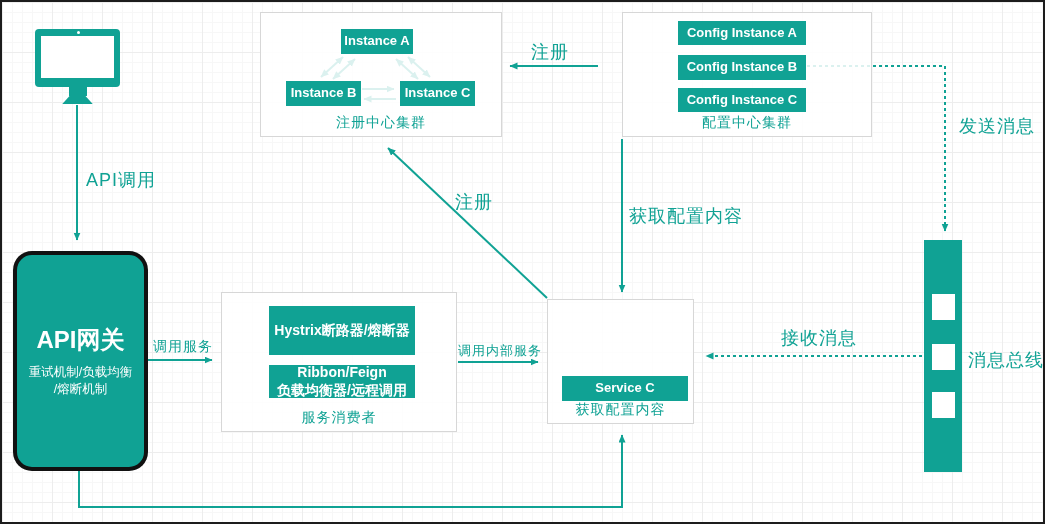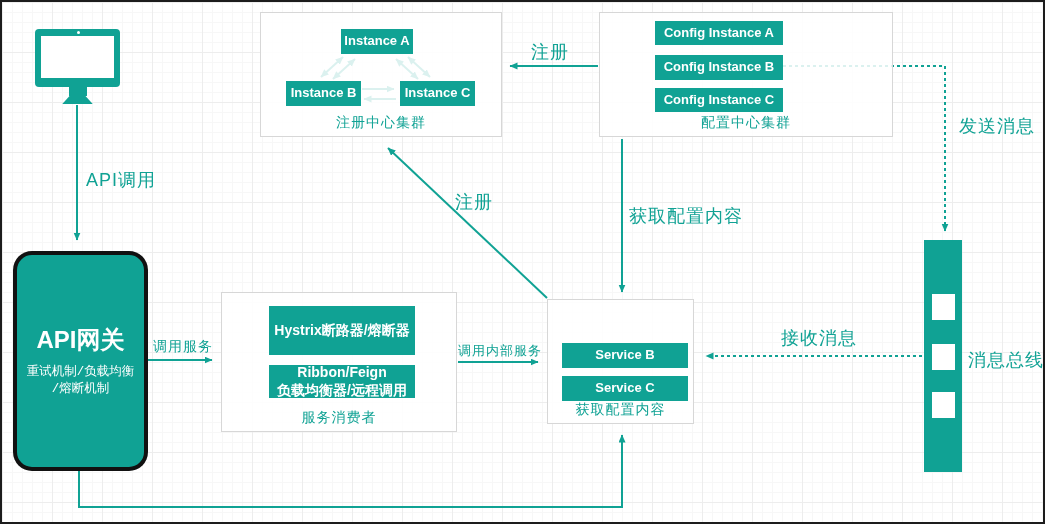--- a/index.html
+++ b/index.html
@@ -63,21 +63,21 @@
     border-radius: 18px;
     box-shadow: 0 0 0 1px #111111;
     display: flex;
     flex-direction: column;
     align-items: center;
     justify-content: center;
     color: #ffffff;
     text-align: center;
   }
   .gw-title { font-size: 24px; font-weight: bold; margin-bottom: 8px; }
-  .gw-sub { font-size: 12.5px; line-height: 1.4; font-family: Liberation Mono, monospace; }
+  .gw-sub { font-size: 12.5px; line-height: 1.4; }
 
   
   .monitor { position: absolute; left: 33px; top: 27px; width: 85px; }
   .monitor-frame {
     position: relative;
     width: 85px; height: 58px;
     background: #10a294;
     border-radius: 4px;
   }
   .monitor-screen {
@@ -181,38 +181,37 @@
     <div class="gw-sub">/熔断机制</div>
   </div>
 
   <div class="group" style="left:258px; top:10px; width:242px; height:125px;padding-left:27px;">
     <div class="node" style="left:80px; top:16px; width:72px; height:25px;">Instance A</div>
     <div class="node" style="left:25px; top:68px; width:75px; height:25px;">Instance B</div>
     <div class="node" style="left:139px; top:68px; width:75px; height:25px;">Instance C</div>
     <div class="group-label">注册中心集群</div>
   </div>
 
-  <div class="group" style="left:597px; top:10px; width:294px; height:125px;">
+  <div class="group" style="left:620px; top:10px; width:250px; height:125px;">
     <div class="node" style="left:55px; top:8px; width:128px; height:24px;">Config Instance A</div>
     <div class="node" style="left:55px; top:42px; width:128px; height:25px;">Config Instance B</div>
     <div class="node" style="left:55px; top:75px; width:128px; height:24px;">Config Instance C</div>
     <div class="group-label">配置中心集群</div>
   </div>
 
   <div class="group" style="left:219px; top:290px; width:236px; height:140px;">
     <div class="node" style="left:47px; top:13px; width:146px; height:49px; font-size:14px;">Hystrix断路器/熔断器</div>
     <div class="node" style="left:47px; top:72px; width:146px; height:33px; font-size:14px; flex-direction:column;">
       <span class="stack">Ribbon/Feign</span>
       <span class="stack">负载均衡器/远程调用</span>
     </div>
     <div class="group-label">服务消费者</div>
   </div>
 
   <div class="group" style="left:545px; top:297px; width:147px; height:125px;">
-    <div class="node" style="left:14px; top:43px; width:126px; height:25px;">Service B</div>
     <div class="node" style="left:14px; top:76px; width:126px; height:25px;">Service C</div>
     <div class="group-label">获取配置内容</div>
   </div>
 
   <div class="bus">
     <div class="bus-slot s1"></div>
     <div class="bus-slot s2"></div>
     <div class="bus-slot s3"></div>
   </div>
   <span class="edge-label" style="left:966px; top:346px;">消息总线</span>

